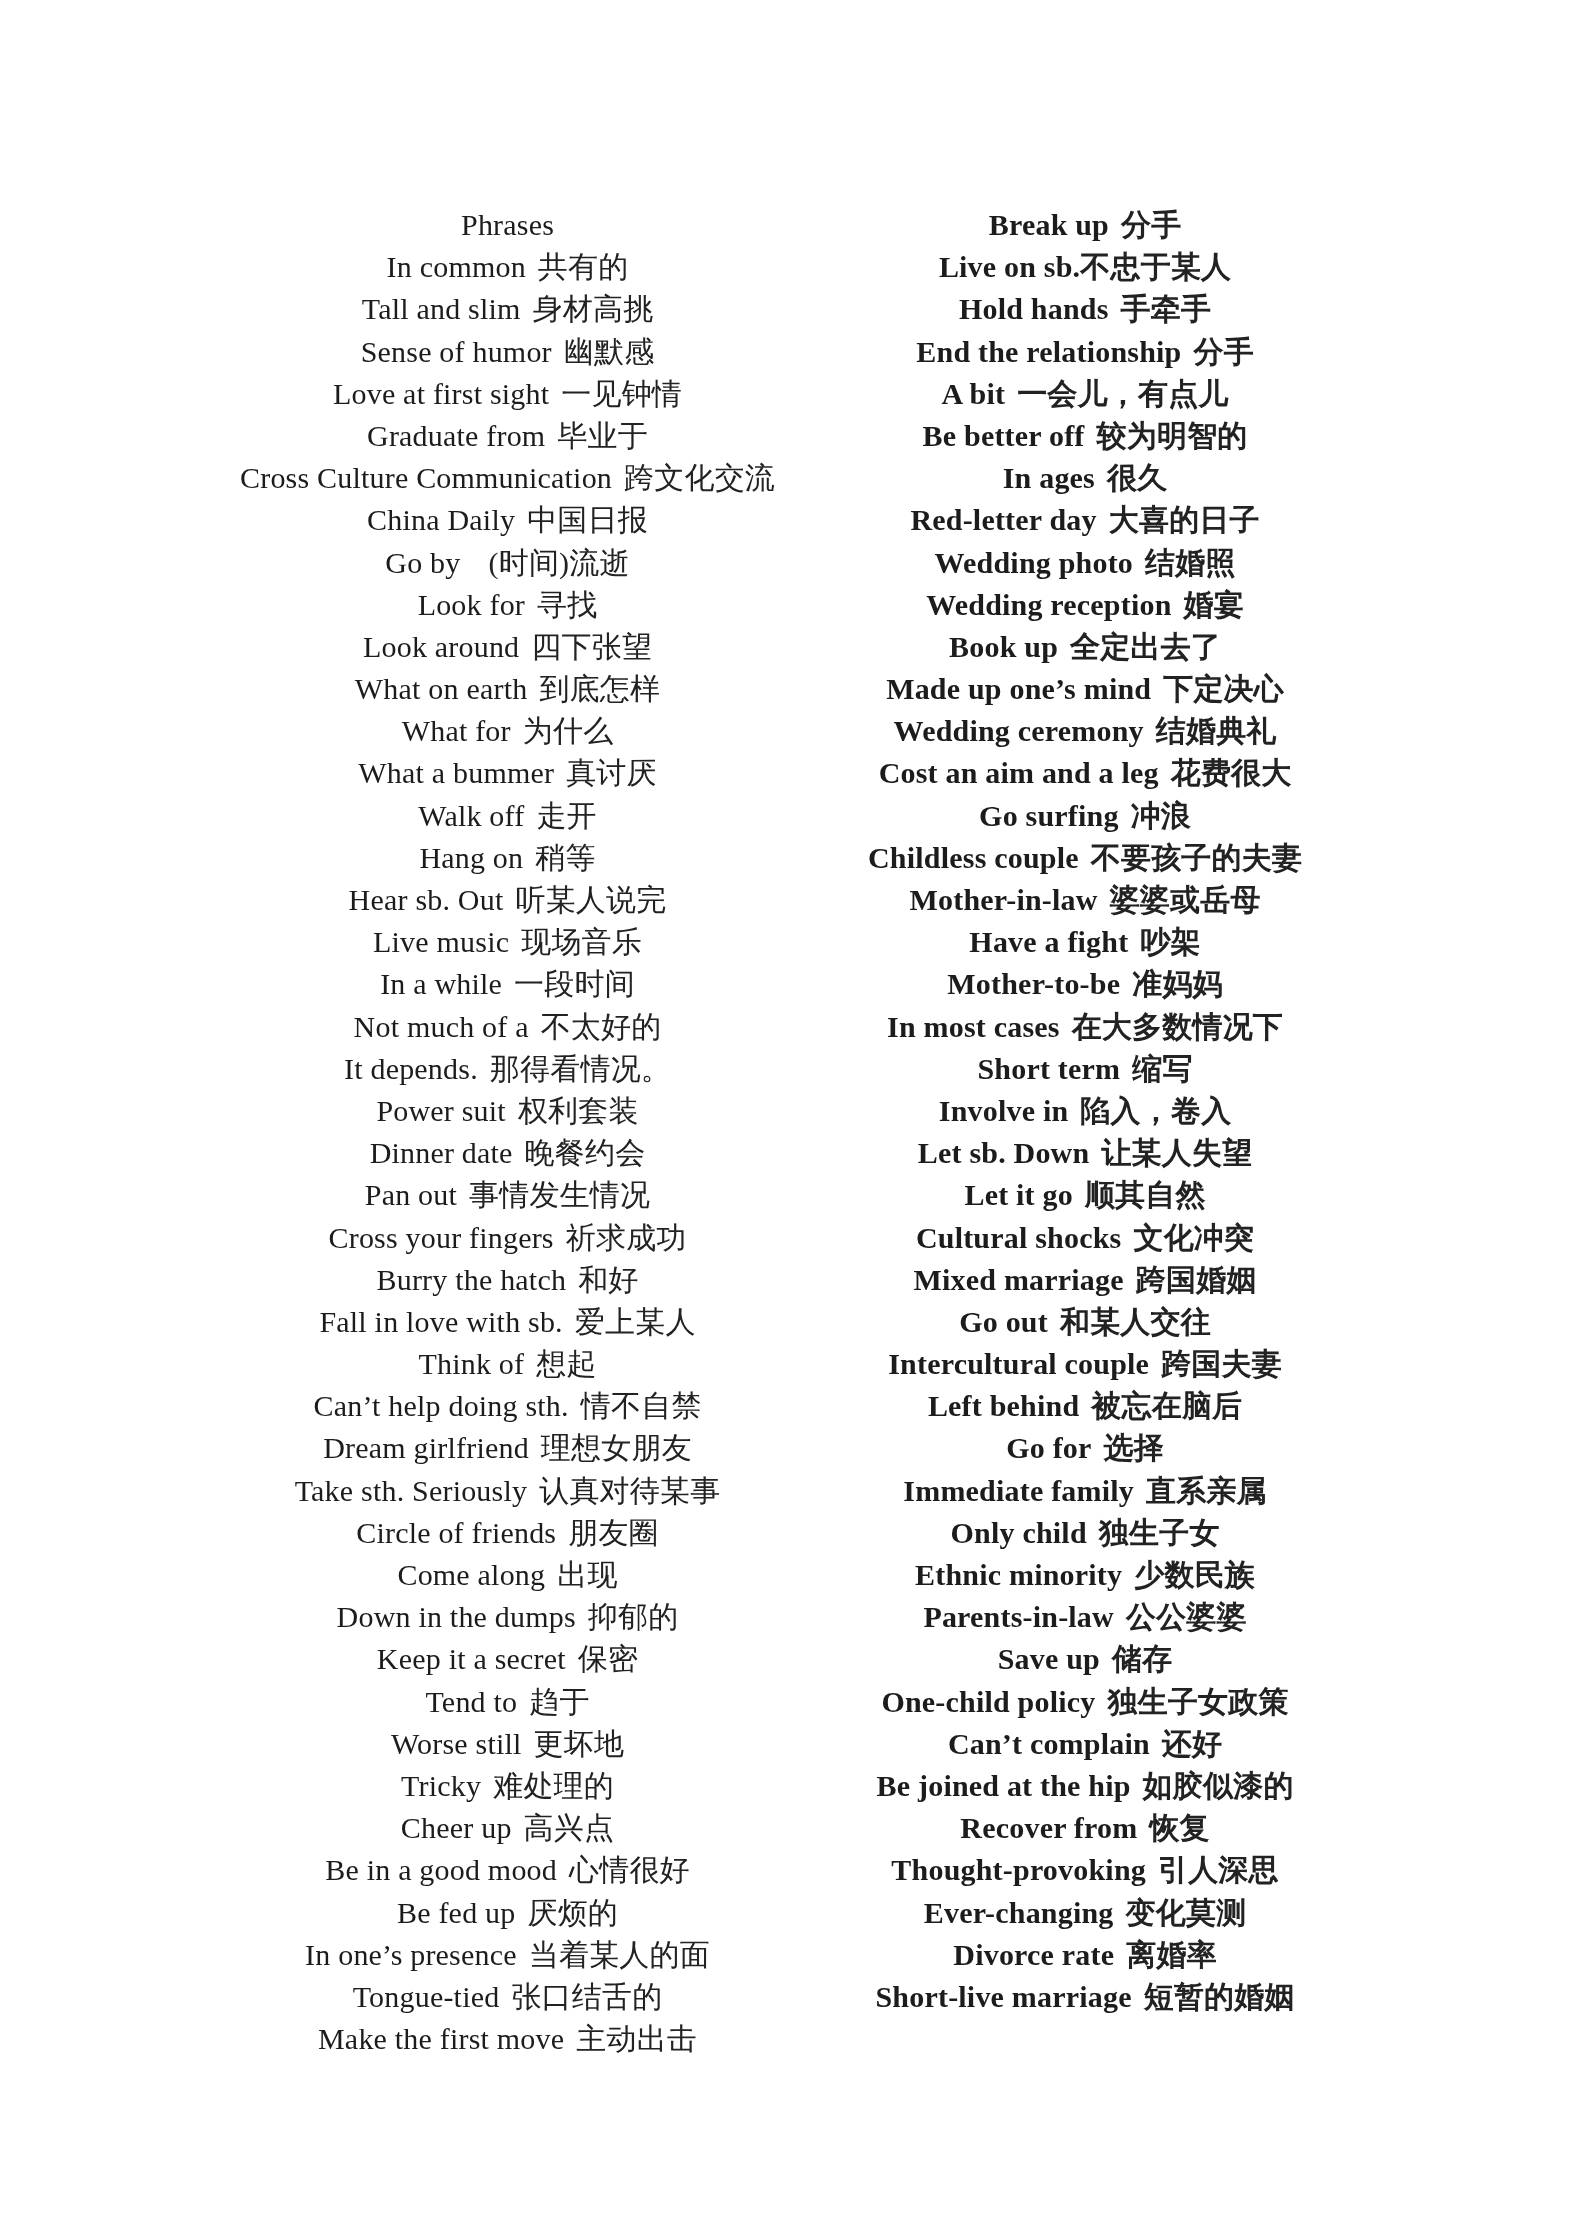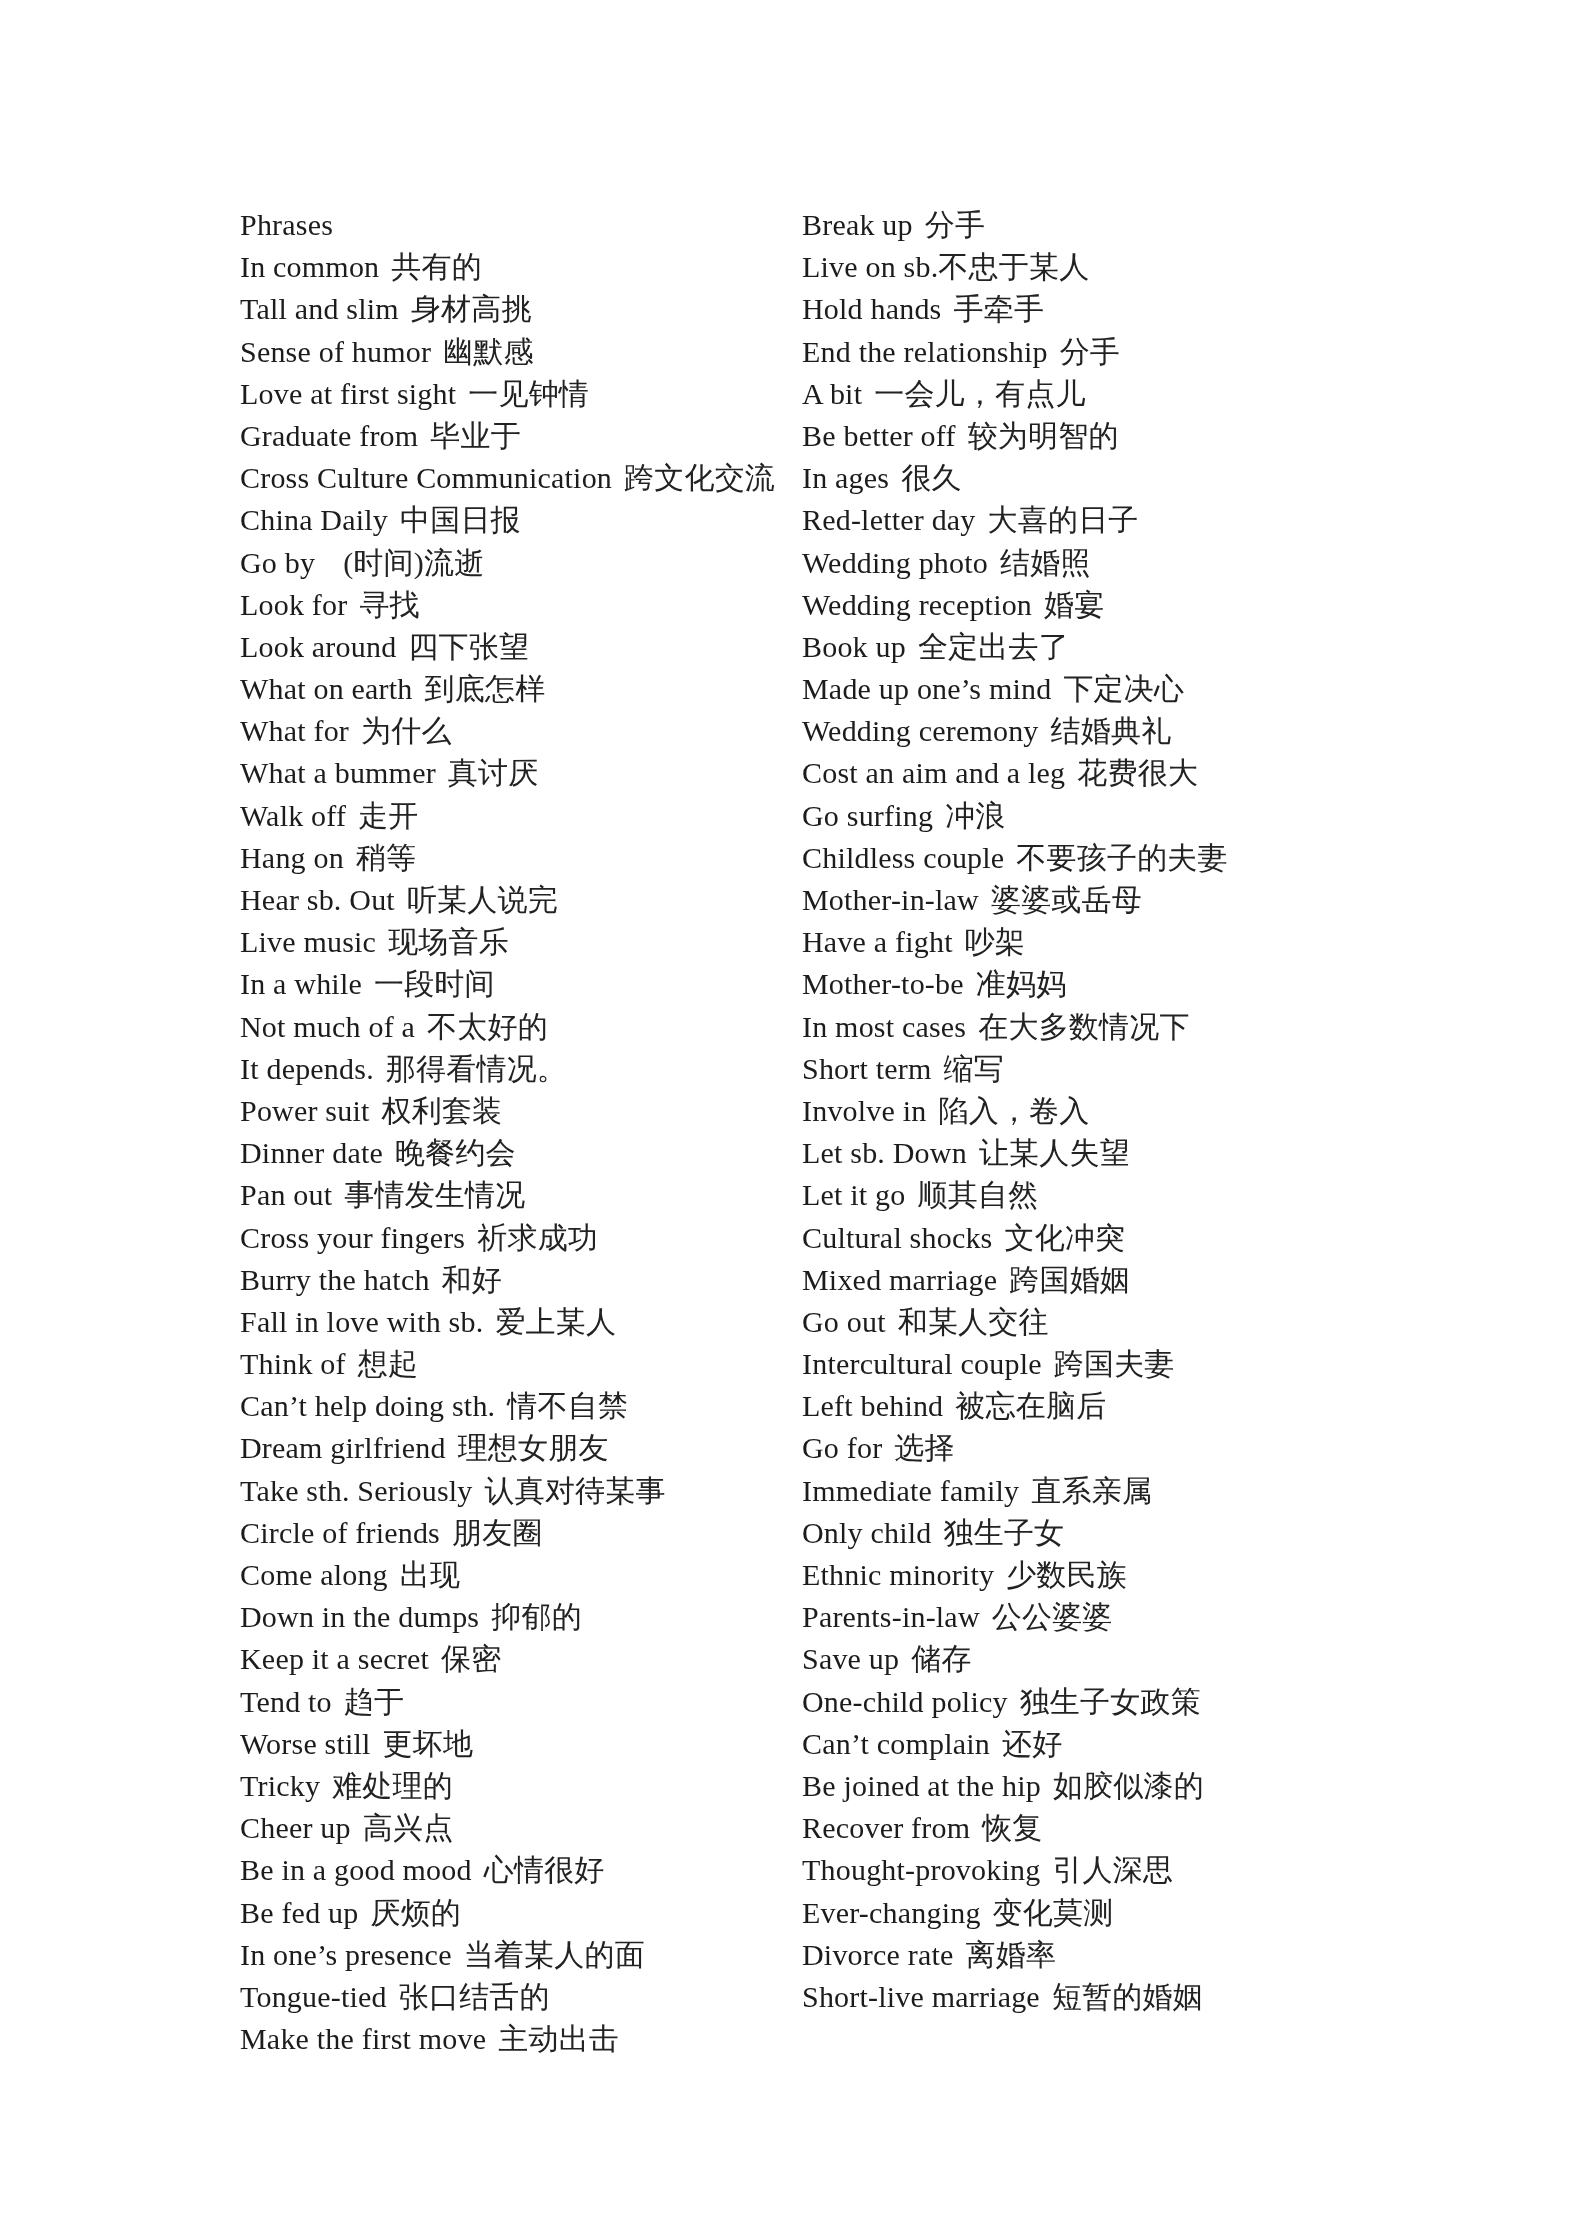--- a/index.html
+++ b/index.html
@@ -12,23 +12,24 @@
     width: 1584px;
     height: 2240px;
     background: #ffffff;
     overflow: hidden;
     font-family: "Liberation Serif", "DejaVu Serif", serif;
     color: #1c1c1c;
   }
   .column {
     position: absolute;
     top: 204px;
+    text-align: center;
   }
   .column-left  { left: 240px; }
-  .column-right { left: 802px; }
+  .column-right { left: 868px; font-weight: bold; }
   .row {
     height: 42.2px;
     line-height: 42.2px;
     font-size: 30px;
     white-space: nowrap;
     letter-spacing: 0.2px;
   }
   .en { color: #1c1c1c; }
   .zh {
     margin-left: 12px;

